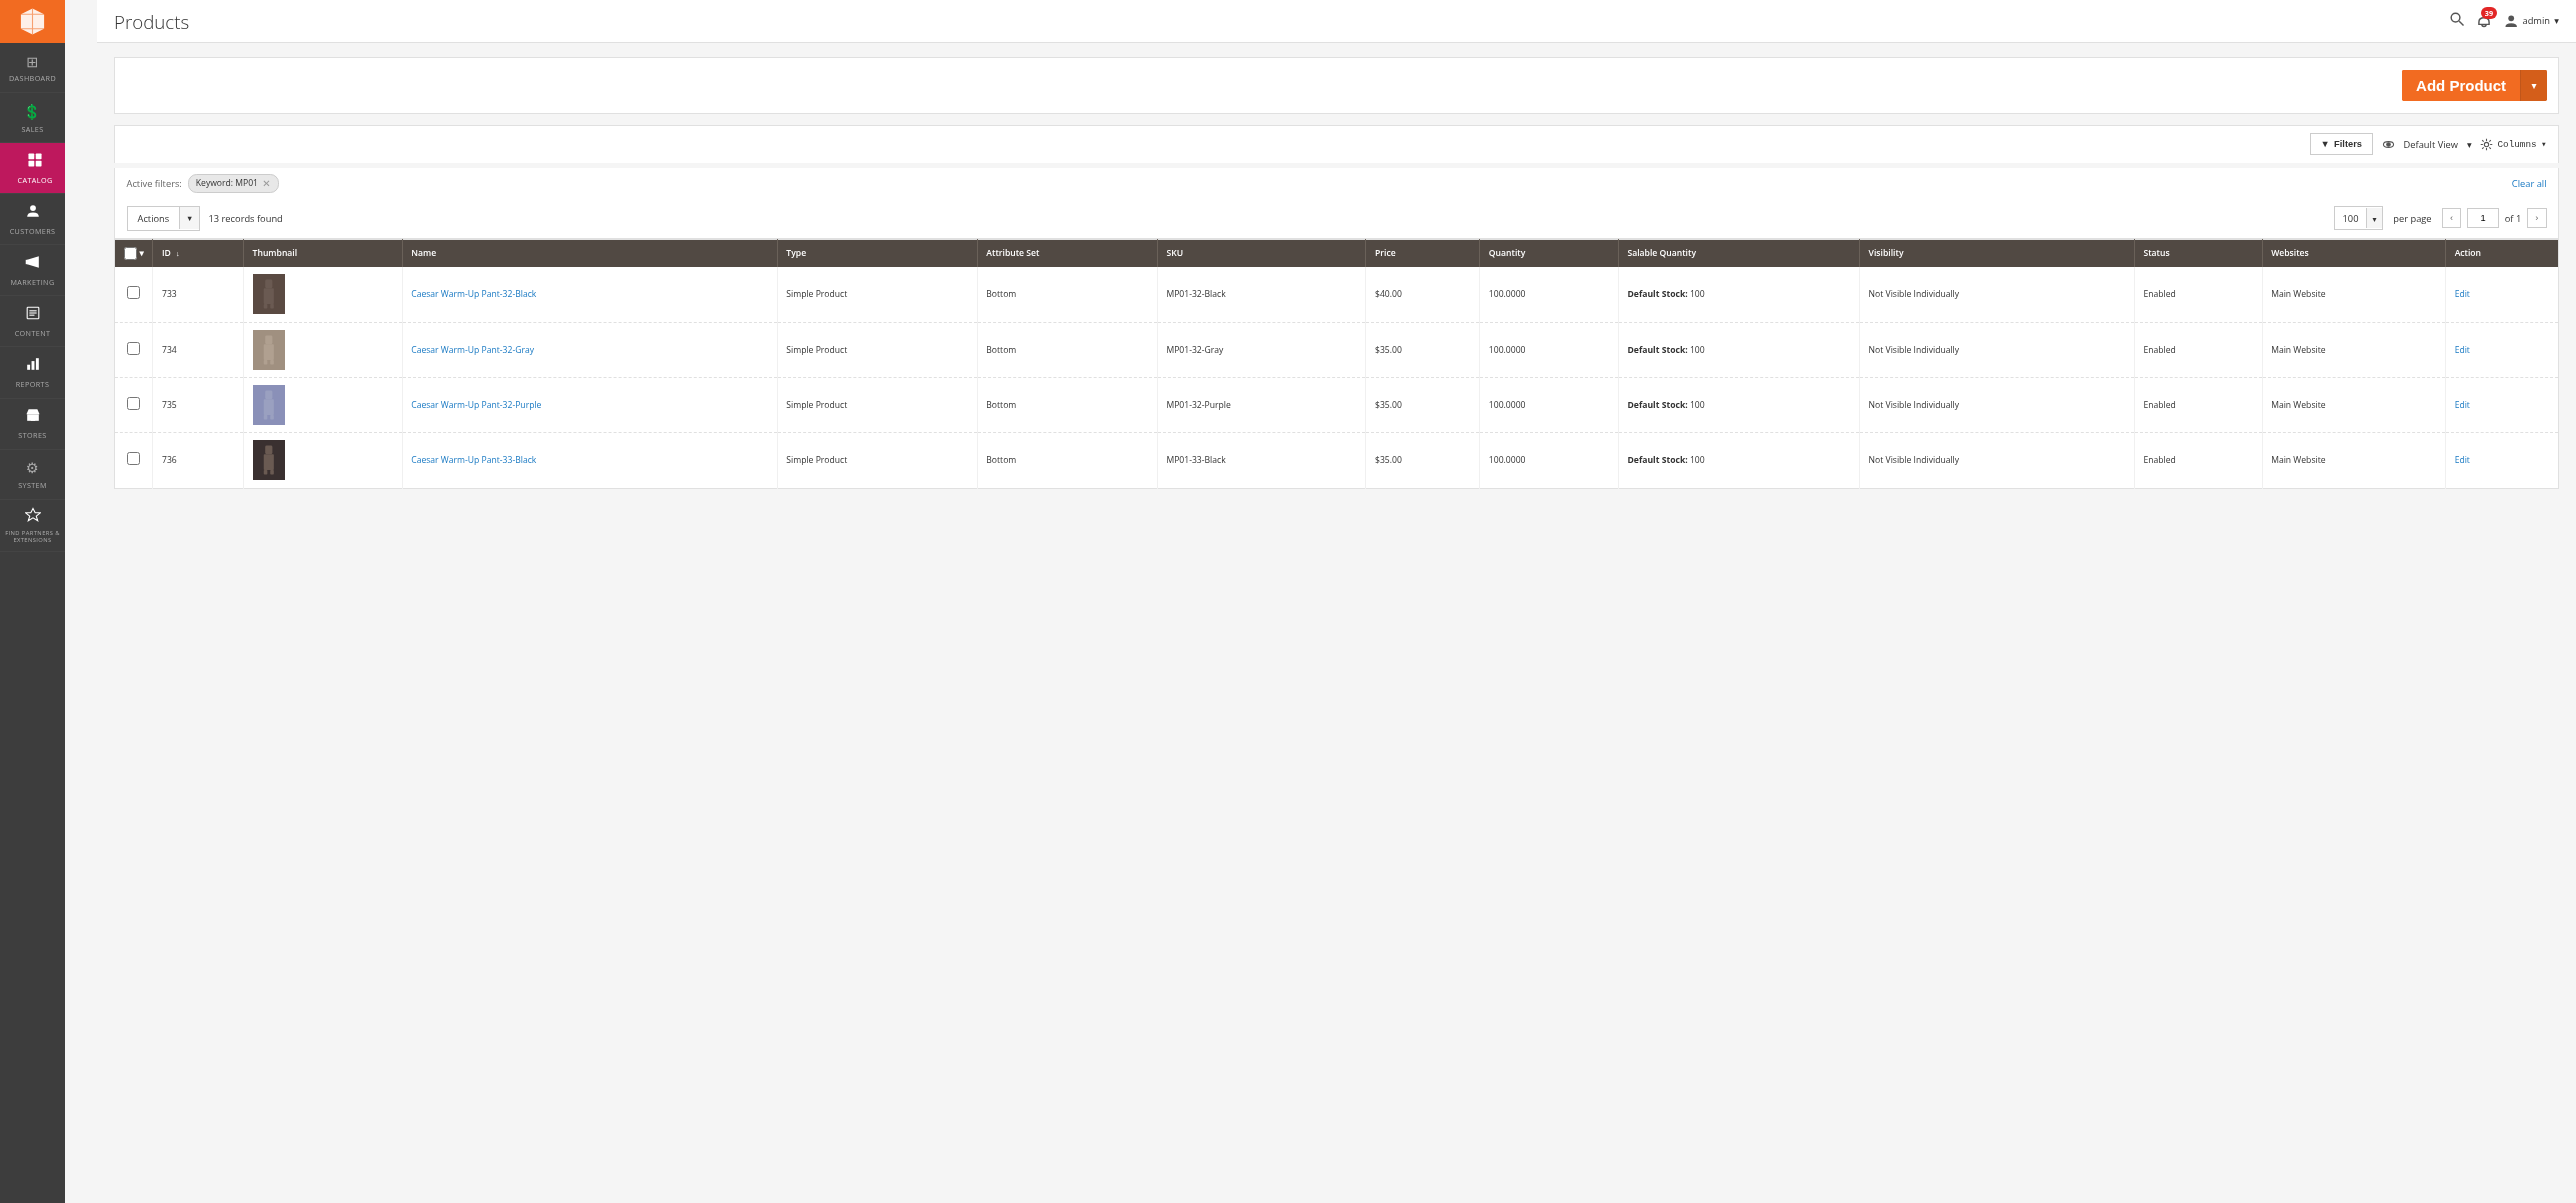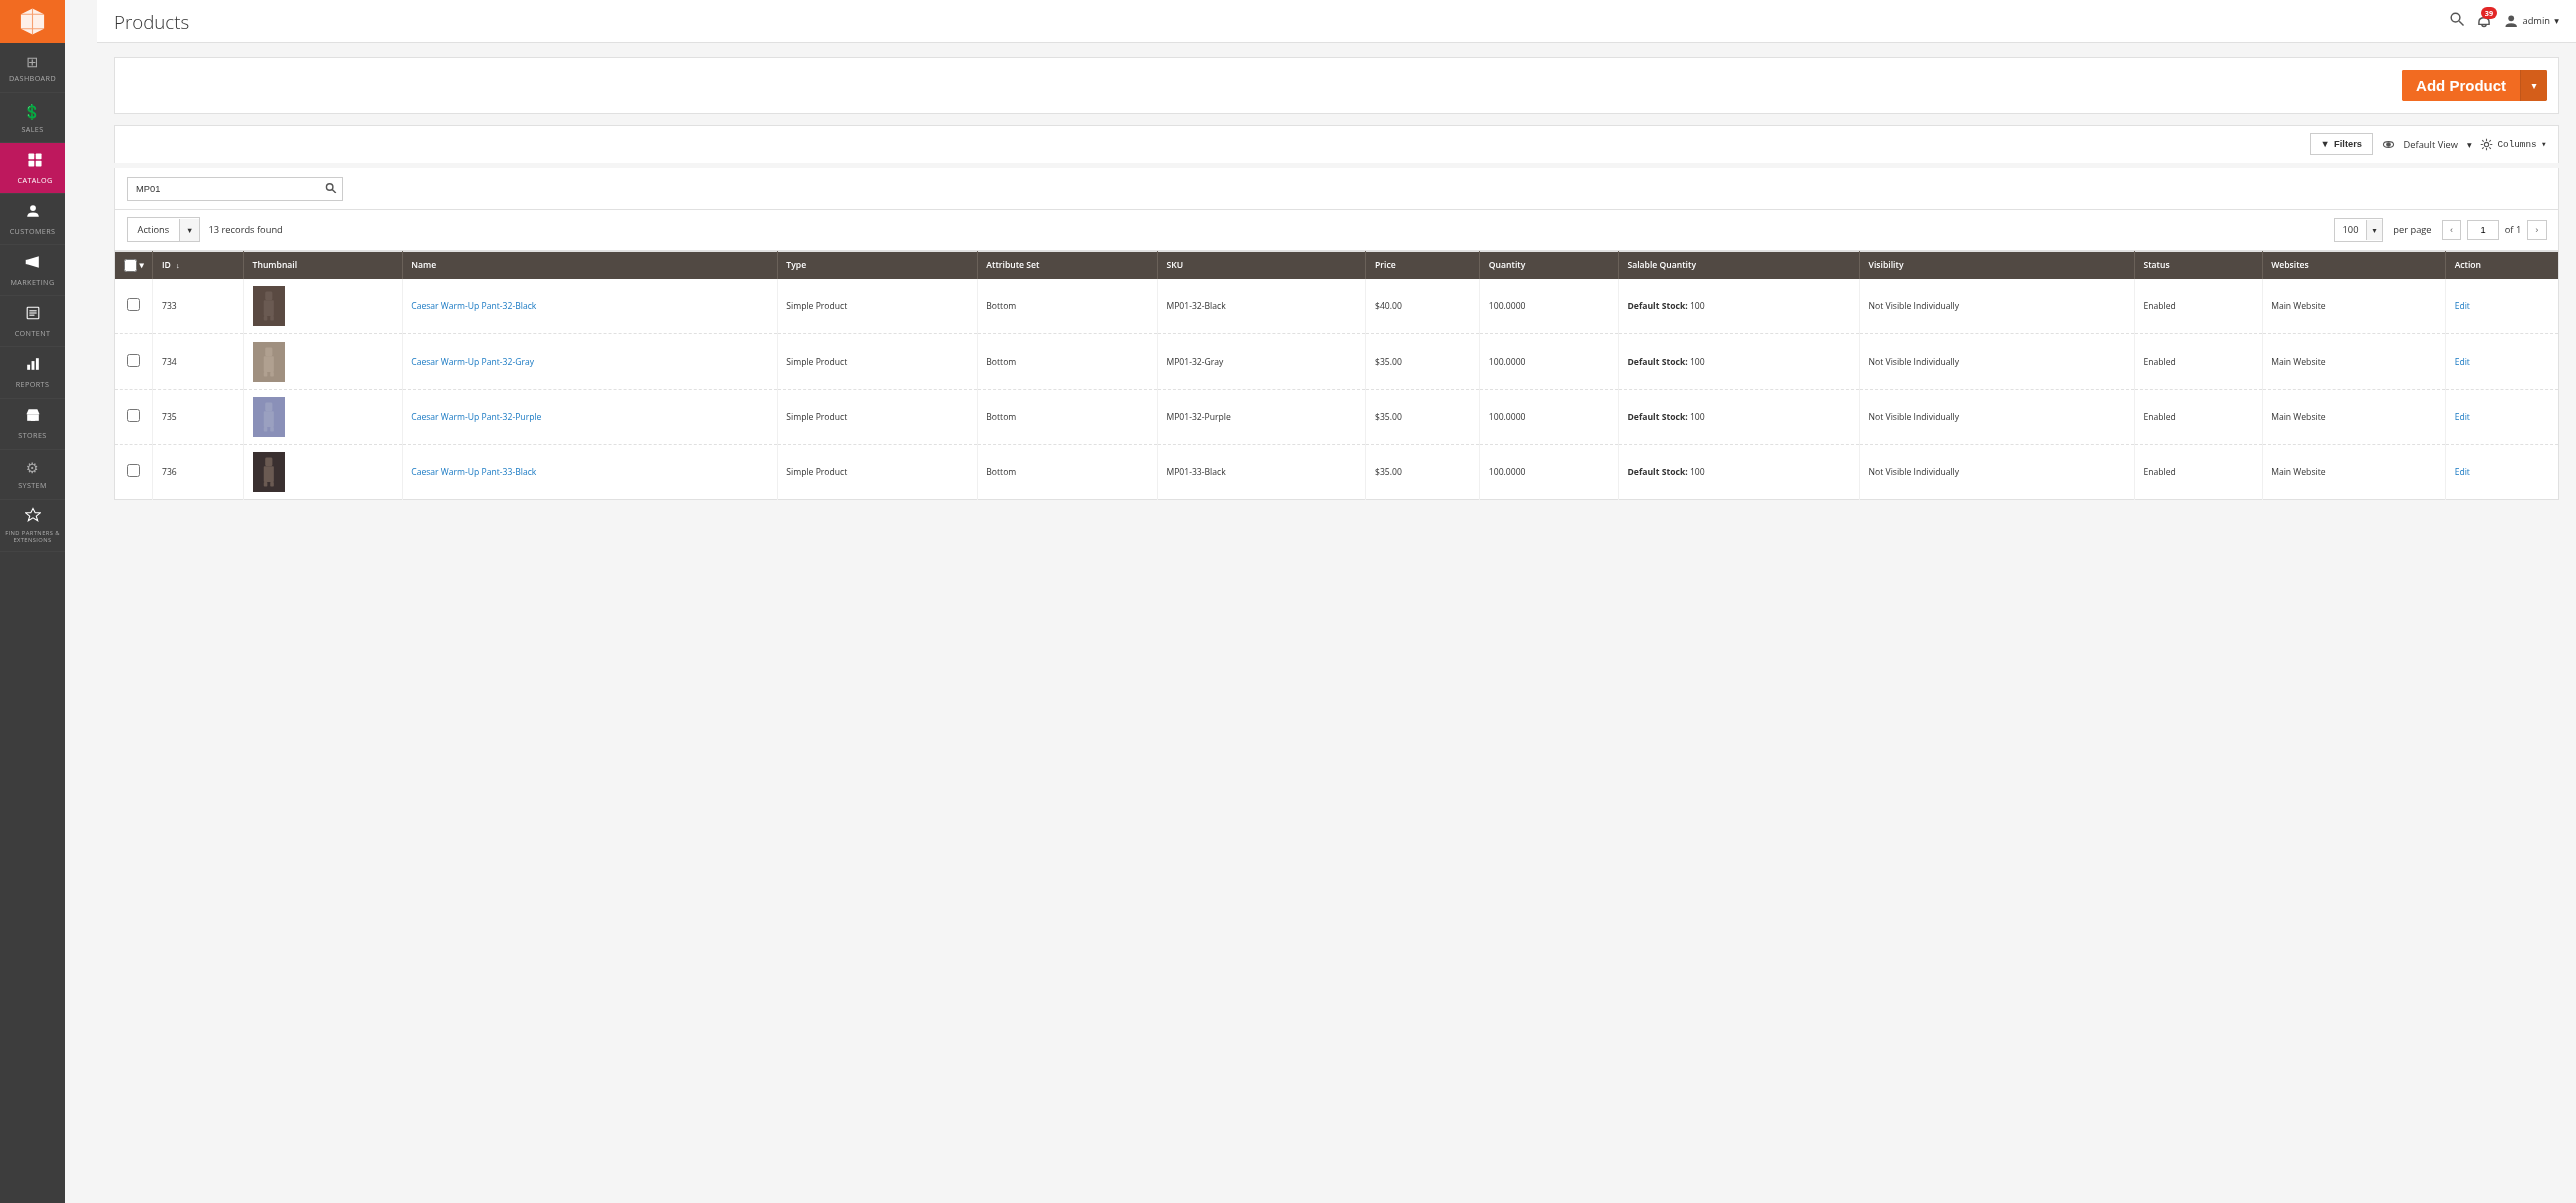--- a/index.html
+++ b/index.html
@@ -514,32 +514,29 @@
       <div class="columns-selector">
         <svg width="13" height="13" viewBox="0 0 18 18" fill="none" stroke="#555" stroke-width="1.5">
           <circle cx="9" cy="9" r="3"></circle>
           <path d="M9 1 L9 4 M9 14 L9 17 M1 9 L4 9 M14 9 L17 9 M3 3 L5.1 5.1 M12.9 12.9 L15 15 M15 3 L12.9 5.1 M5.1 12.9 L3 15"></path>
         </svg>
         <span>Columns</span>
         <span>▾</span>
       </div>
     </div>
 
-
-    <div class="search-bar-container">
-      <div class="search-input-wrap">
-        <input type="text" class="search-input" value="MP01" style="">
-        <button class="search-icon-btn">
-          <svg width="11.5" height="11.5" viewBox="0 0 16 16" fill="none" stroke="#555" stroke-width="2">
-            <circle cx="6.5" cy="6.5" r="4.5"></circle>
-            <line x1="10" y1="10" x2="15" y2="15"></line>
-          </svg>
-        </button>
-      </div>
+    <div class="active-filters-bar">
+      <span class="filter-label">Active filters:</span>
+      <div class="filter-tag">
+        <span>Keyword: MP01</span>
+        <span class="filter-tag-remove">✕</span>
+      </div>
+      <a class="clear-all">Clear all</a>
     </div>
+
 
     <div class="actions-bar">
       <div class="actions-left">
         <div class="select-actions">
           <span class="select-actions-label">Actions</span>
           <span class="select-actions-arrow">▾</span>
         </div>
         <span class="records-count">13 records found</span>
       </div>
       <div class="pagination-right">

